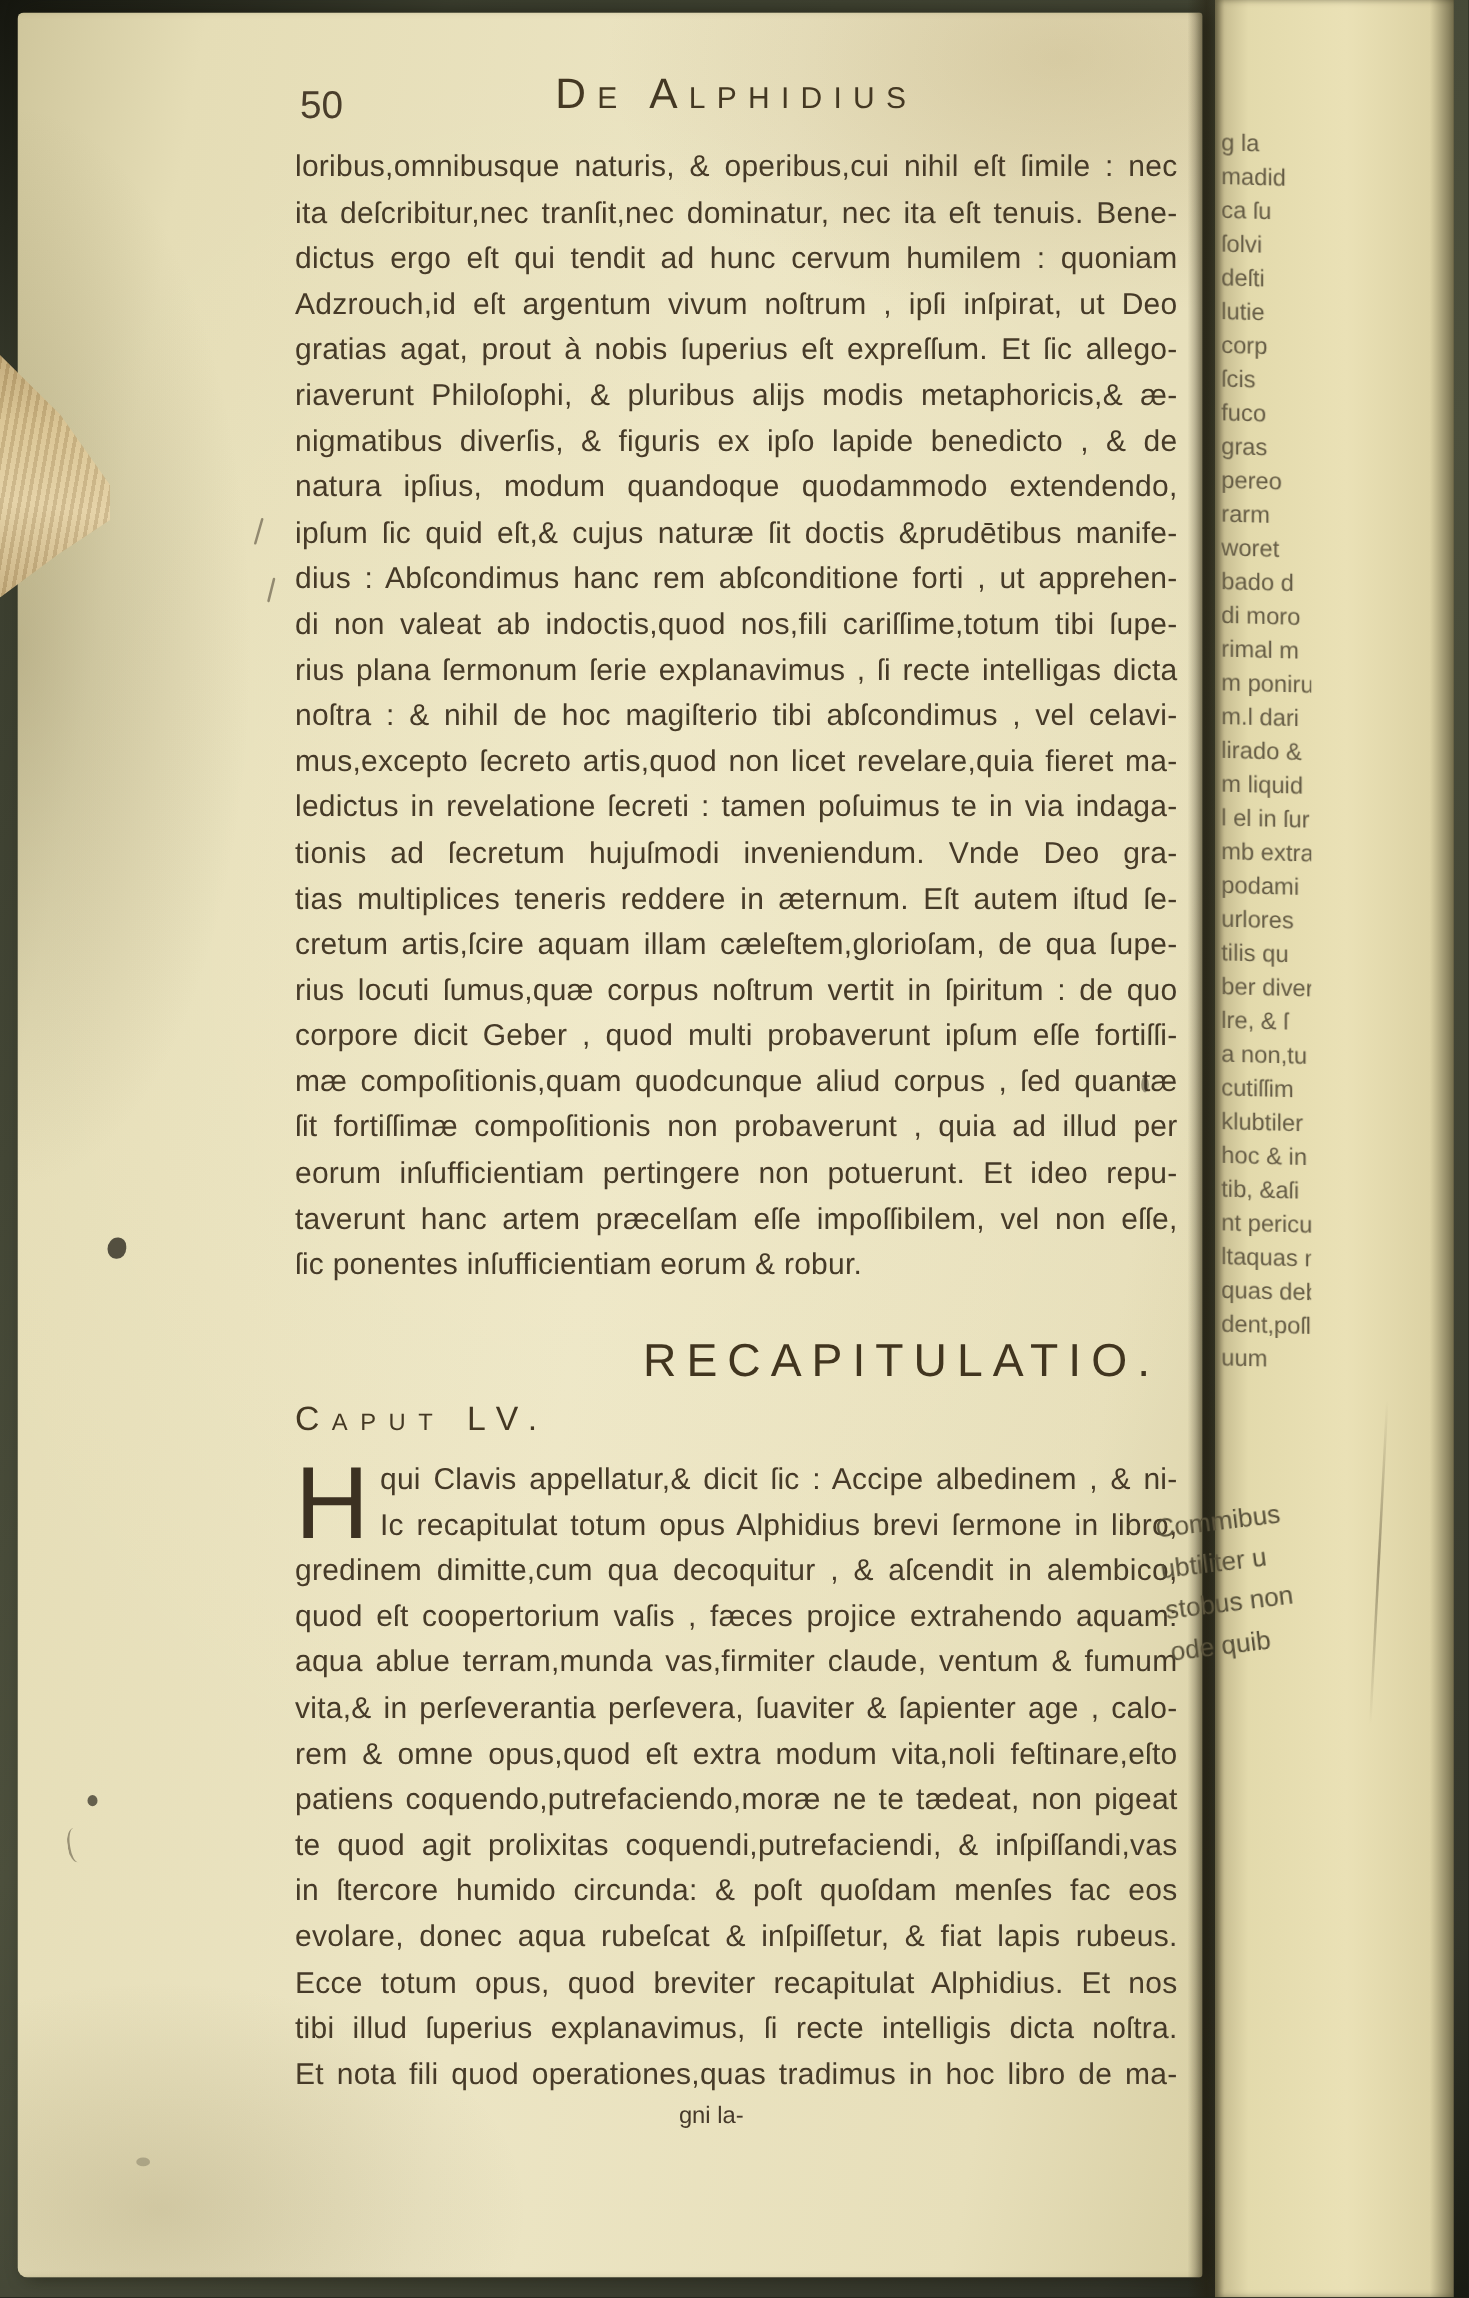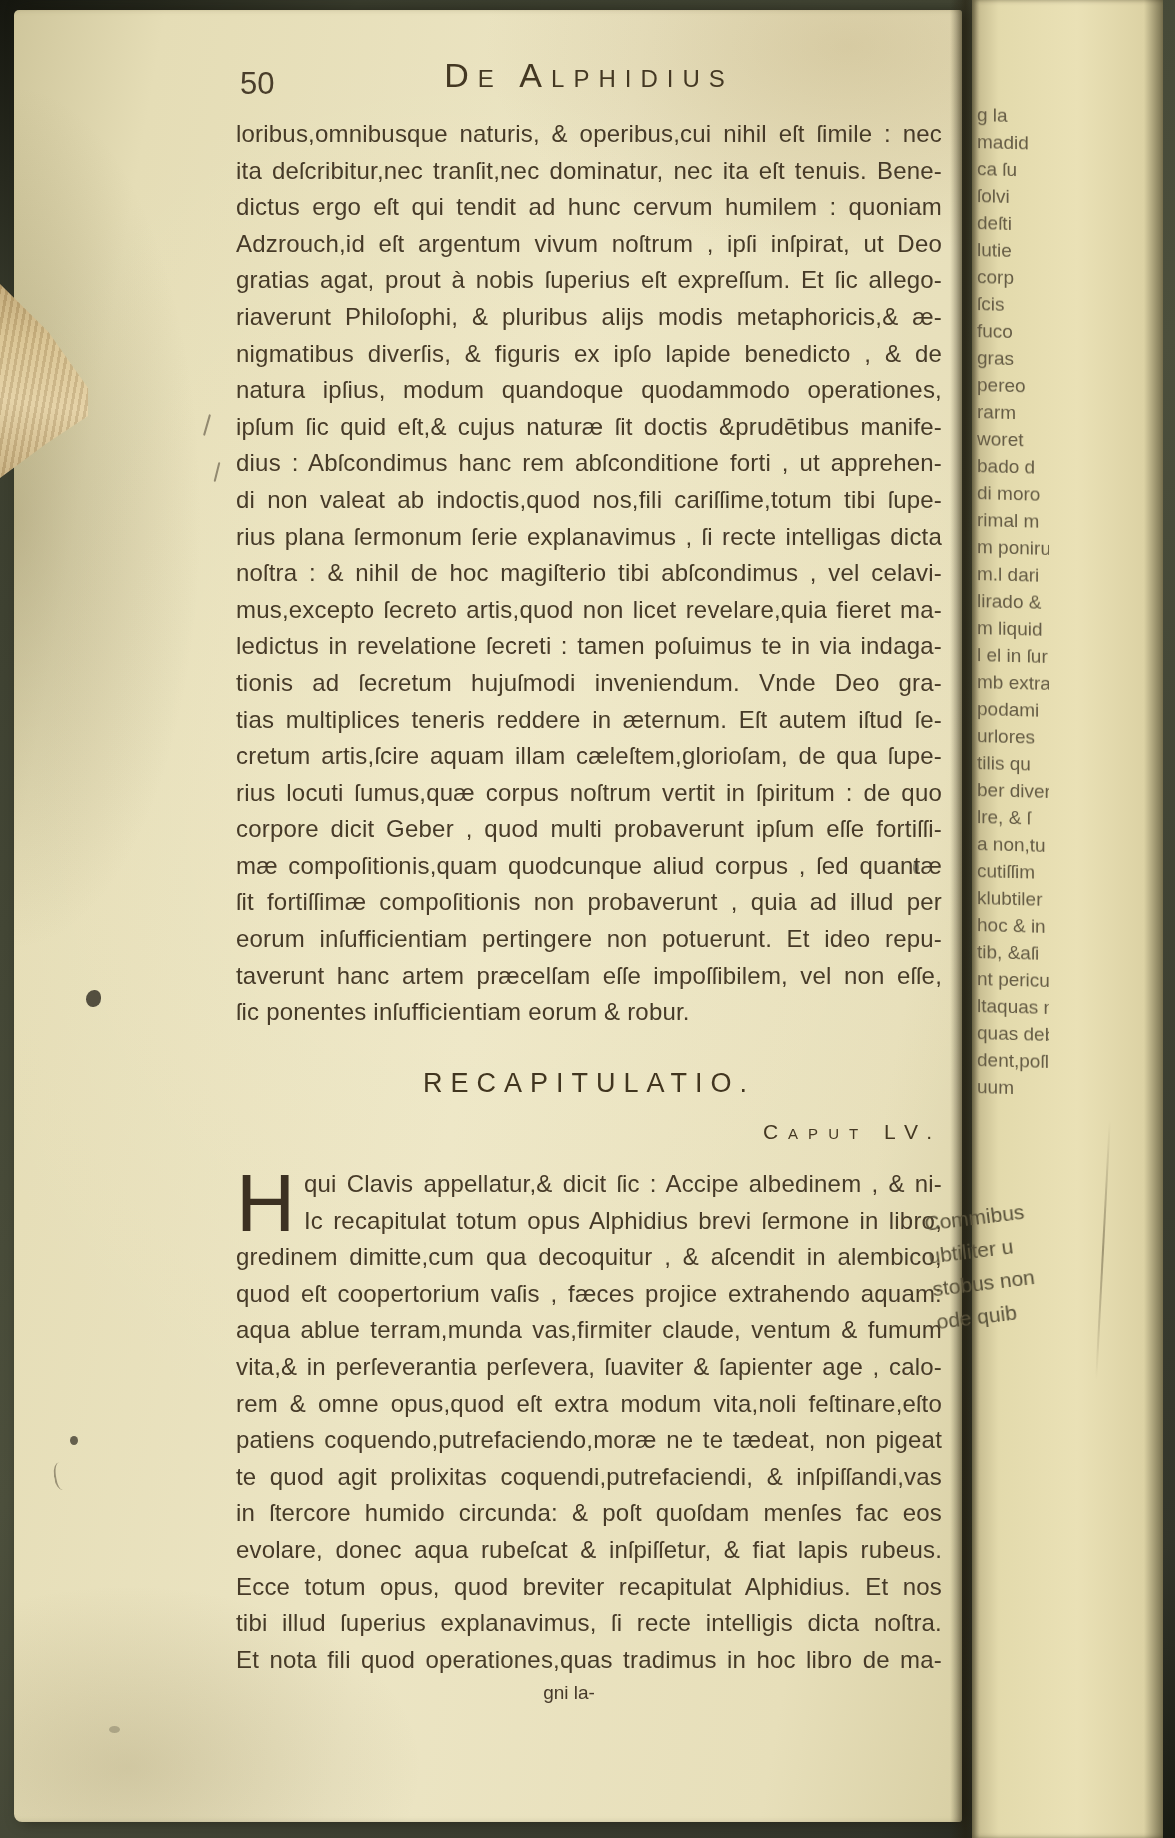--- a/index.html
+++ b/index.html
@@ -21,24 +21,24 @@
   .textblock{position:absolute;left:222px;top:106px;width:706px;}
   .ln{height:36.6px;line-height:36.6px;font-size:24px;letter-spacing:.2px;
       text-align:justify;text-align-last:justify;overflow:visible;}
   .ln.lastline{text-align-last:left;}
   .ln.indent{padding-left:68px;}
 
   .pagenum{position:absolute;left:226px;top:56px;font-size:31px;color:#4a3e2b;}
   .runhead{position:absolute;left:222px;top:46px;width:706px;text-align:center;
            font-variant:small-caps;font-size:34px;letter-spacing:9px;color:#443823;}
 
-  .recap{position:absolute;left:222px;top:1058px;width:706px;text-align:center;
-         font-size:27px;letter-spacing:8px;color:#41351f;}
-  .caput{position:absolute;left:222px;top:1110px;width:706px;text-align:right;
-         font-variant:small-caps;font-size:21px;letter-spacing:10px;color:#443823;}
+  .recap{position:absolute;left:208px;top:1058px;width:706px;text-align:right;
+         font-size:37px;letter-spacing:8px;color:#41351f;}
+  .caput{position:absolute;left:222px;top:1110px;width:706px;text-align:left;
+         font-variant:small-caps;font-size:27px;letter-spacing:10px;color:#443823;}
 
   .para2{position:absolute;left:222px;top:1156px;width:706px;}
   .dropcap{position:absolute;left:0;top:4px;width:62px;height:70px;
            font-size:82px;line-height:66px;color:#3c3122;}
   .catchword{position:absolute;left:222px;top:1672px;width:666px;text-align:center;
              font-size:19px;color:#46392a;}
 
   
   .gutter-shadow{position:absolute;left:950px;top:0;width:34px;height:1838px;
       background:linear-gradient(90deg,rgba(35,30,15,0) 0%,rgba(35,30,15,.55) 45%,rgba(35,30,15,.25) 75%,rgba(35,30,15,.45) 100%);}
@@ -85,21 +85,21 @@
     <div class="runhead">De Alphidius</div>
 
     <div class="textblock">
       <div class="ln ink">loribus,omnibusque naturis, &amp; operibus,cui nihil eſt ſimile : nec</div>
       <div class="ln ink">ita deſcribitur,nec tranſit,nec dominatur, nec ita eſt tenuis. Bene-</div>
       <div class="ln ink">dictus ergo eſt qui tendit ad hunc cervum humilem : quoniam</div>
       <div class="ln ink">Adzrouch,id eſt argentum vivum noſtrum , ipſi inſpirat, ut Deo</div>
       <div class="ln ink">gratias agat, prout à nobis ſuperius eſt expreſſum. Et ſic allego-</div>
       <div class="ln ink">riaverunt Philoſophi, &amp; pluribus alijs modis metaphoricis,&amp; æ-</div>
       <div class="ln ink">nigmatibus diverſis, &amp; figuris ex ipſo lapide benedicto , &amp; de</div>
-      <div class="ln ink">natura ipſius, modum quandoque quodammodo operationes,</div>
+      <div class="ln ink">natura ipſius, modum quandoque quodammodo extendendo,</div>
       <div class="ln ink">ipſum ſic quid eſt,&amp; cujus naturæ ſit doctis &amp;prudētibus manife-</div>
       <div class="ln ink">dius : Abſcondimus hanc rem abſconditione forti , ut apprehen-</div>
       <div class="ln ink">di non valeat ab indoctis,quod nos,fili cariſſime,totum tibi ſupe-</div>
       <div class="ln ink">rius plana ſermonum ſerie explanavimus , ſi recte intelligas dicta</div>
       <div class="ln ink">noſtra : &amp; nihil de hoc magiſterio tibi abſcondimus , vel celavi-</div>
       <div class="ln ink">mus,excepto ſecreto artis,quod non licet revelare,quia fieret ma-</div>
       <div class="ln ink">ledictus in revelatione ſecreti : tamen poſuimus te in via indaga-</div>
       <div class="ln ink">tionis ad ſecretum hujuſmodi inveniendum. Vnde Deo gra-</div>
       <div class="ln ink">tias multiplices teneris reddere in æternum. Eſt autem iſtud ſe-</div>
       <div class="ln ink">cretum artis,ſcire aquam illam cæleſtem,glorioſam, de qua ſupe-</div>

